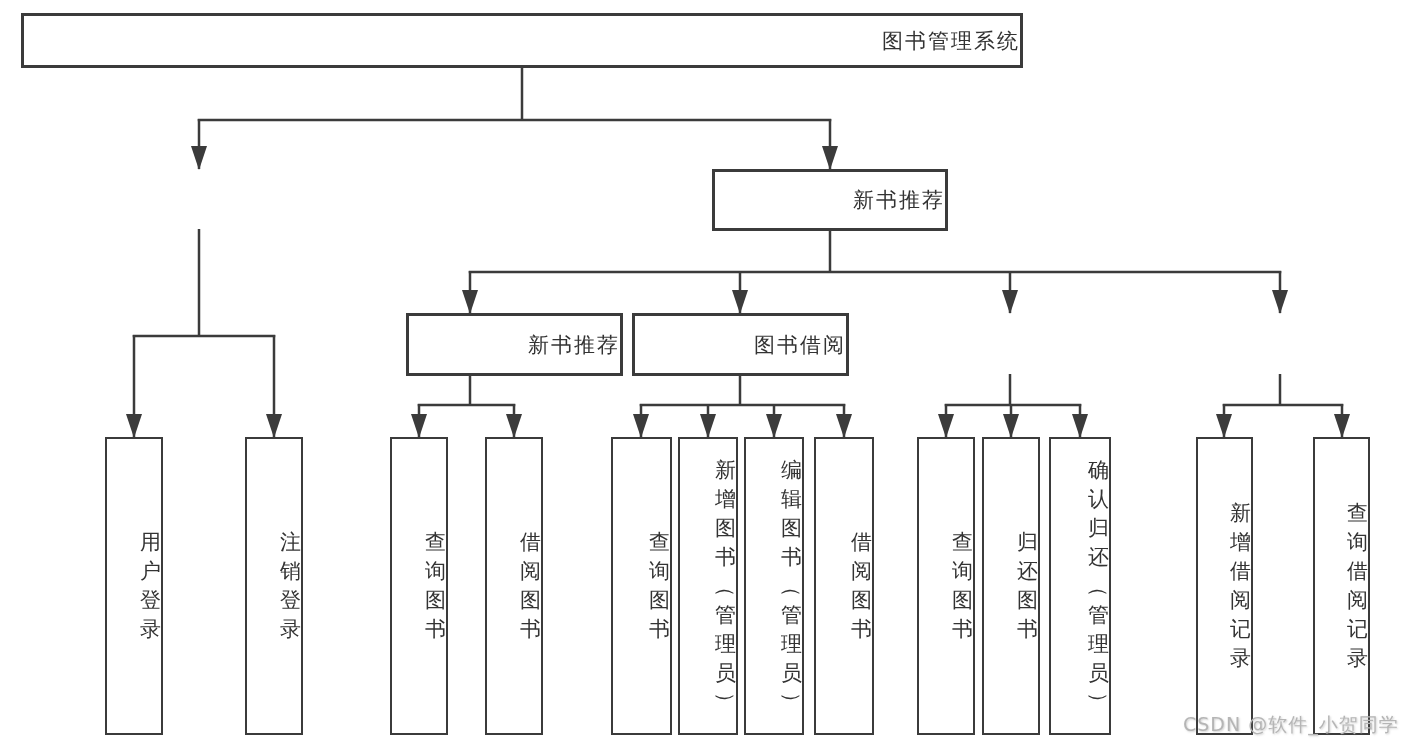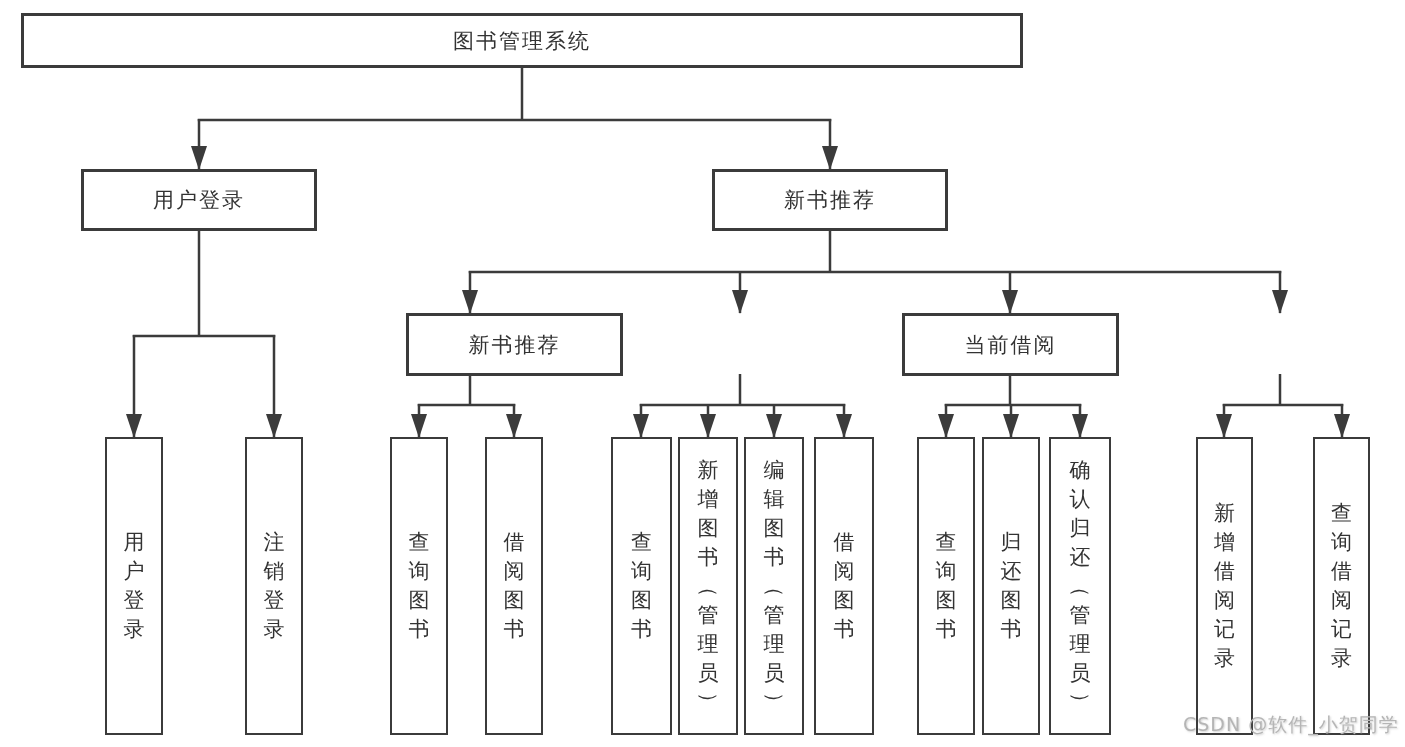--- a/index.html
+++ b/index.html
@@ -4,21 +4,21 @@
 <style>
   html,body{margin:0;padding:0;background:#ffffff;}
   #stage{
     position:relative;width:1405px;height:747px;background:#ffffff;overflow:hidden;
     font-family:"DejaVu Sans","Liberation Sans",sans-serif;color:#333333;
   }
   #connectors{position:absolute;left:0;top:0;z-index:0;}
   #connectors line{stroke:#3b3b3b;stroke-width:2.5;}
   .box{
     position:absolute;box-sizing:border-box;background:#ffffff;border:3px solid #3b3b3b;
-    display:flex;align-items:center;justify-content:center;z-index:1;
+    display:flex;align-items:center;justify-content:flex-end;z-index:1;
   }
   .hlabel{font-size:21px;letter-spacing:2px;color:#333333;white-space:nowrap;}
   .leaf{border-width:2.5px;}
   .vlabel{
     display:flex;flex-direction:column;align-items:center;justify-content:center;
     gap:8px;font-size:21px;color:#333333;
   }
   .vchar{display:block;line-height:1;}
   .vchar.rot{transform:rotate(90deg);}
   #watermark{
@@ -91,32 +91,29 @@
       <line x1="1222.75" y1="405" x2="1343.25" y2="405"></line>
       <line x1="1224" y1="404" x2="1224" y2="437" marker-end="url(#arrow)"></line>
       <line x1="1342" y1="404" x2="1342" y2="437" marker-end="url(#arrow)"></line>
     </g>
   </svg>
 
   <div class="box" style="left:21px;top:13px;width:1002px;height:55px;">
     <span class="hlabel">图书管理系统</span>
   </div>
 
-  <div class="box" style="left:81px;top:169px;width:236px;height:62px;">
-    <span class="hlabel">用户登录</span>
-  </div>
   <div class="box" style="left:712px;top:169px;width:236px;height:62px;">
     <span class="hlabel">新书推荐</span>
   </div>
 
   <div class="box" style="left:362px;top:313px;width:217px;height:63px;margin-left:44px;">
     <span class="hlabel">新书推荐</span>
   </div>
-  <div class="box" style="left:902px;top:313px;width:217px;height:63px;">
-    <span class="hlabel">当前借阅</span>
+  <div class="box" style="left:632px;top:313px;width:217px;height:63px;">
+    <span class="hlabel">图书借阅</span>
   </div>
 
   <div class="box leaf" style="left:105px;top:437px;width:58px;height:298px;">
     <span class="vlabel">
         <span class="vchar">用</span>
         <span class="vchar">户</span>
         <span class="vchar">登</span>
         <span class="vchar">录</span>
       </span>
   </div>

